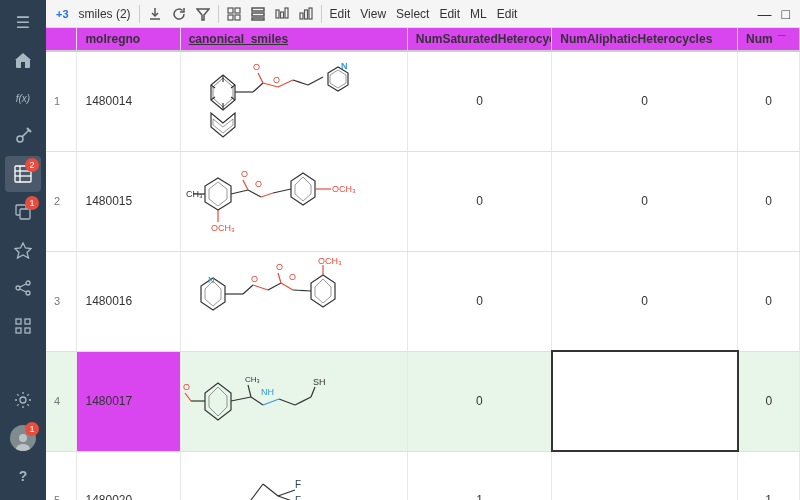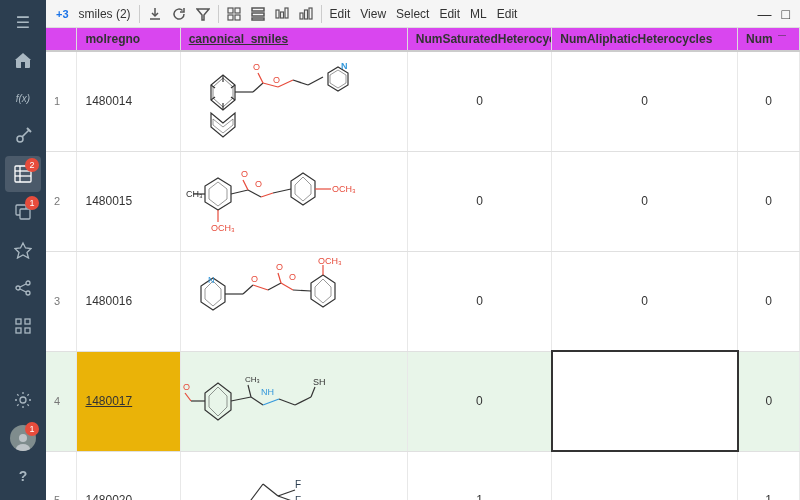--- a/index.html
+++ b/index.html
@@ -475,21 +475,21 @@
           </td>
           <td style="text-align:center;vertical-align:middle;">
             <span>0</span>
           </td>
         </tr>
 
         <tr style="background:#e8f5e9;">
           <td class="idx-col" style="background:#e8f5e9;">
             <span>4</span>
           </td>
-          <td style="background:#eab308;text-decoration:underline;">
+          <td style="background:#d946ef;">
             <span>1480017</span>
           </td>
           <td style="height:100px;padding:2px;background:#e8f5e9;">
             
             <svg class="mol-svg" viewBox="0 0 180 90" xmlns="http://www.w3.org/2000/svg">
 
               <polygon points="35,65 22,55 22,38 35,28 48,38 48,55" fill="none" stroke="#333" stroke-width="1.2"></polygon>
               <polygon points="35,61 26,52 26,41 35,32 44,41 44,52" fill="none" stroke="#333" stroke-width="0.5"></polygon>
 
               <line x1="22" y1="46" x2="8" y2="46" stroke="#333" stroke-width="1.2"></line>

